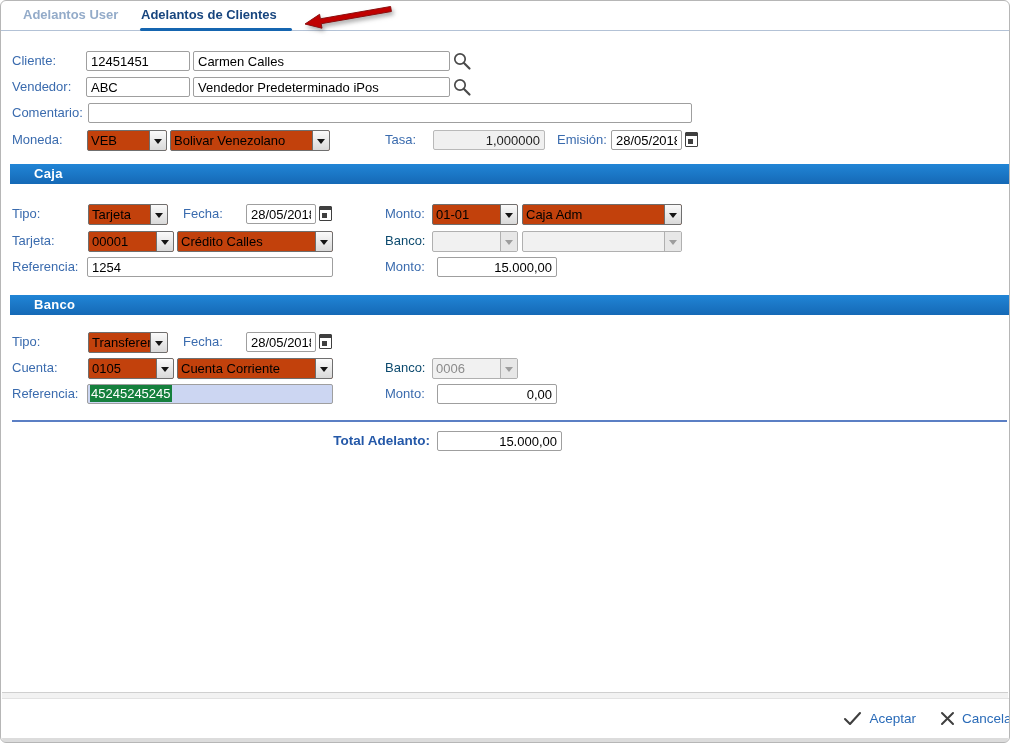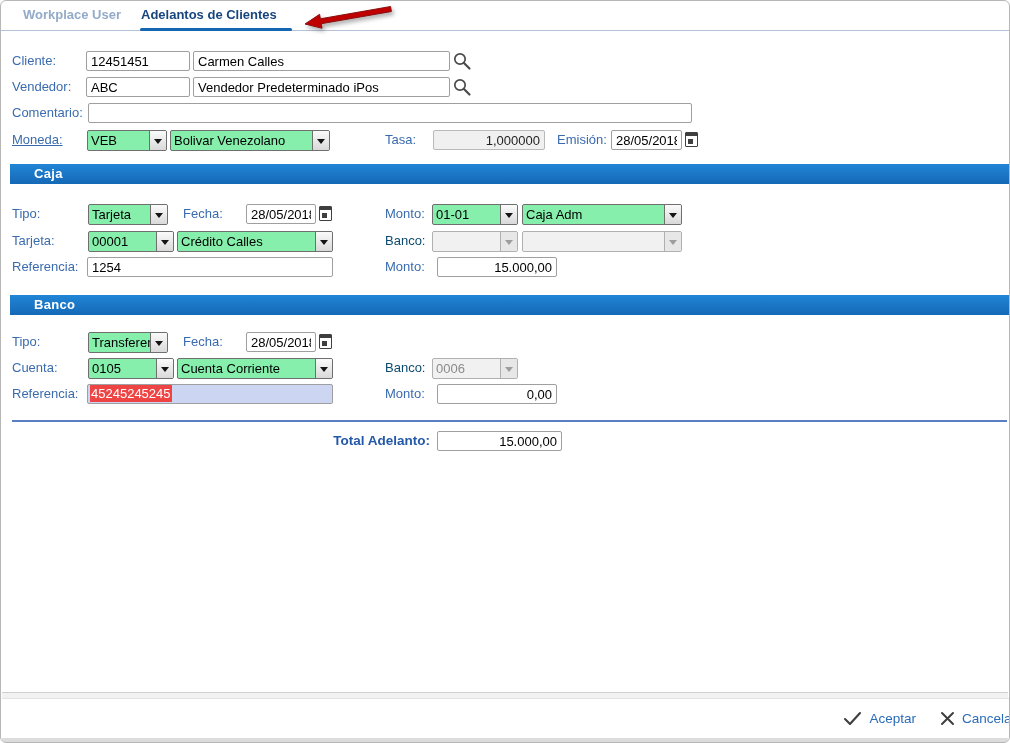--- a/index.html
+++ b/index.html
@@ -22,24 +22,24 @@
   .lbl.dim { color:#0c4a6e; }
   .lbl.total { font-weight:bold; color:#2458a8; text-align:right; font-size:13.5px; }
 
   
   .inp { position:absolute; height:20px; border:1px solid #9f9f9f; border-radius:2px; background:#fff;
          font-family:inherit; font-size:13px; color:#000; padding:0 4px; }
   .inp.num { text-align:right; }
   .inp.dis { background:#f0f0f0; border-color:#b9b9b9; color:#1f1f1f; }
   .inp-focus { position:absolute; height:20px; border:1px solid #9f9f9f; border-radius:2px; background:#ccd6f2;
          font-size:13px; line-height:18px; padding:0 2px; overflow:hidden; white-space:nowrap; }
-  .inp-focus .sel { background:#ef4444; color:#fff; padding:1px 1px; }
-
-  
-  .combo { position:absolute; height:21px; border:1px solid #6f6f6f; border-radius:2px; background:#86efac; display:flex; overflow:hidden; }
+  .inp-focus .sel { background:#15803d; color:#fff; padding:1px 1px; }
+
+  
+  .combo { position:absolute; height:21px; border:1px solid #6f6f6f; border-radius:2px; background:#c2410c; display:flex; overflow:hidden; }
   .combo .txt { flex:1; font-size:13px; line-height:19px; padding:0 3px; overflow:hidden; white-space:nowrap; color:#000; }
   .combo .btn { width:17px; flex:0 0 17px; border-left:1px solid #6f6f6f; background:linear-gradient(#fafafa,#d9d9d9); display:flex; align-items:center; justify-content:center; }
   .tri { width:0; height:0; border:4px solid transparent; border-top:5px solid #141414; margin-top:5px; }
   .combo.dis { background:#f1f1f1; border-color:#b0b0b0; }
   .combo.dis .txt { color:#8b8b8b; }
   .combo.dis .btn { border-left-color:#b0b0b0; background:#e7e7e7; }
   .combo.dis .tri { border-top-color:#9d9d9d; }
 
   
   .search-ic { position:absolute; width:20px; height:20px; cursor:pointer; }
@@ -62,21 +62,21 @@
   .action .alabel { color:#2a6bb8; font-size:13.5px; }
 </style>
 </head>
 <body>
 
 <div class="page">
   <div class="win-border"></div>
   <div class="bottom-strip"></div>
 
   <div class="tabbar">
-    <div class="tab inactive" style="left:22px;">Workplace User</div>
+    <div class="tab inactive" style="left:22px;">Adelantos User</div>
     <div class="tab active" style="left:140px;">Adelantos de Clientes</div>
     <div class="tab-underline" style="left:139px; width:152px;"></div>
     <svg class="red-arrow" width="96" height="30" viewBox="0 0 96 30">
       <polygon points="4,21 18.6,11.3 19.4,15.8 89.6,3.5 90.4,8.5 20.2,20.7 21,25.2" fill="#c00000" stroke="#8a0f0f" stroke-width="1"></polygon>
     </svg>
   </div>
 
   <div class="lbl" style="left:12px; top:51px;">Cliente:</div>
   <input class="inp" style="left: 86px; top: 51px; width: 104px;" value="12451451">
   <input class="inp" style="left: 193px; top: 51px; width: 257px;" value="Carmen Calles">
@@ -89,21 +89,21 @@
   <input class="inp" style="left: 86px; top: 77px; width: 104px;" value="ABC">
   <input class="inp" style="left: 193px; top: 77px; width: 257px;" value="Vendedor Predeterminado iPos">
   <svg class="search-ic" style="left:452px; top:77px;" viewBox="0 0 20 20">
     <circle cx="8" cy="8" r="5.2" fill="none" stroke="#4a4a4a" stroke-width="1.7"></circle>
     <line x1="12" y1="12" x2="17.5" y2="17.5" stroke="#4a4a4a" stroke-width="2.2" stroke-linecap="round"></line>
   </svg>
 
   <div class="lbl" style="left:12px; top:103px;">Comentario:</div>
   <input class="inp" style="left: 88px; top: 103px; width: 604px;" value="">
 
-  <div class="lbl" style="left:12px; top:130px;text-decoration:underline;">Moneda:</div>
+  <div class="lbl" style="left:12px; top:130px;">Moneda:</div>
   <div class="combo" style="left:87px; top:130px; width:80px;">
     <span class="txt">VEB</span>
     <span class="btn">
         <span class="tri"></span>
       </span>
   </div>
   <div class="combo" style="left:170px; top:130px; width:160px;">
     <span class="txt">Bolivar Venezolano</span>
     <span class="btn">
         <span class="tri"></span>

